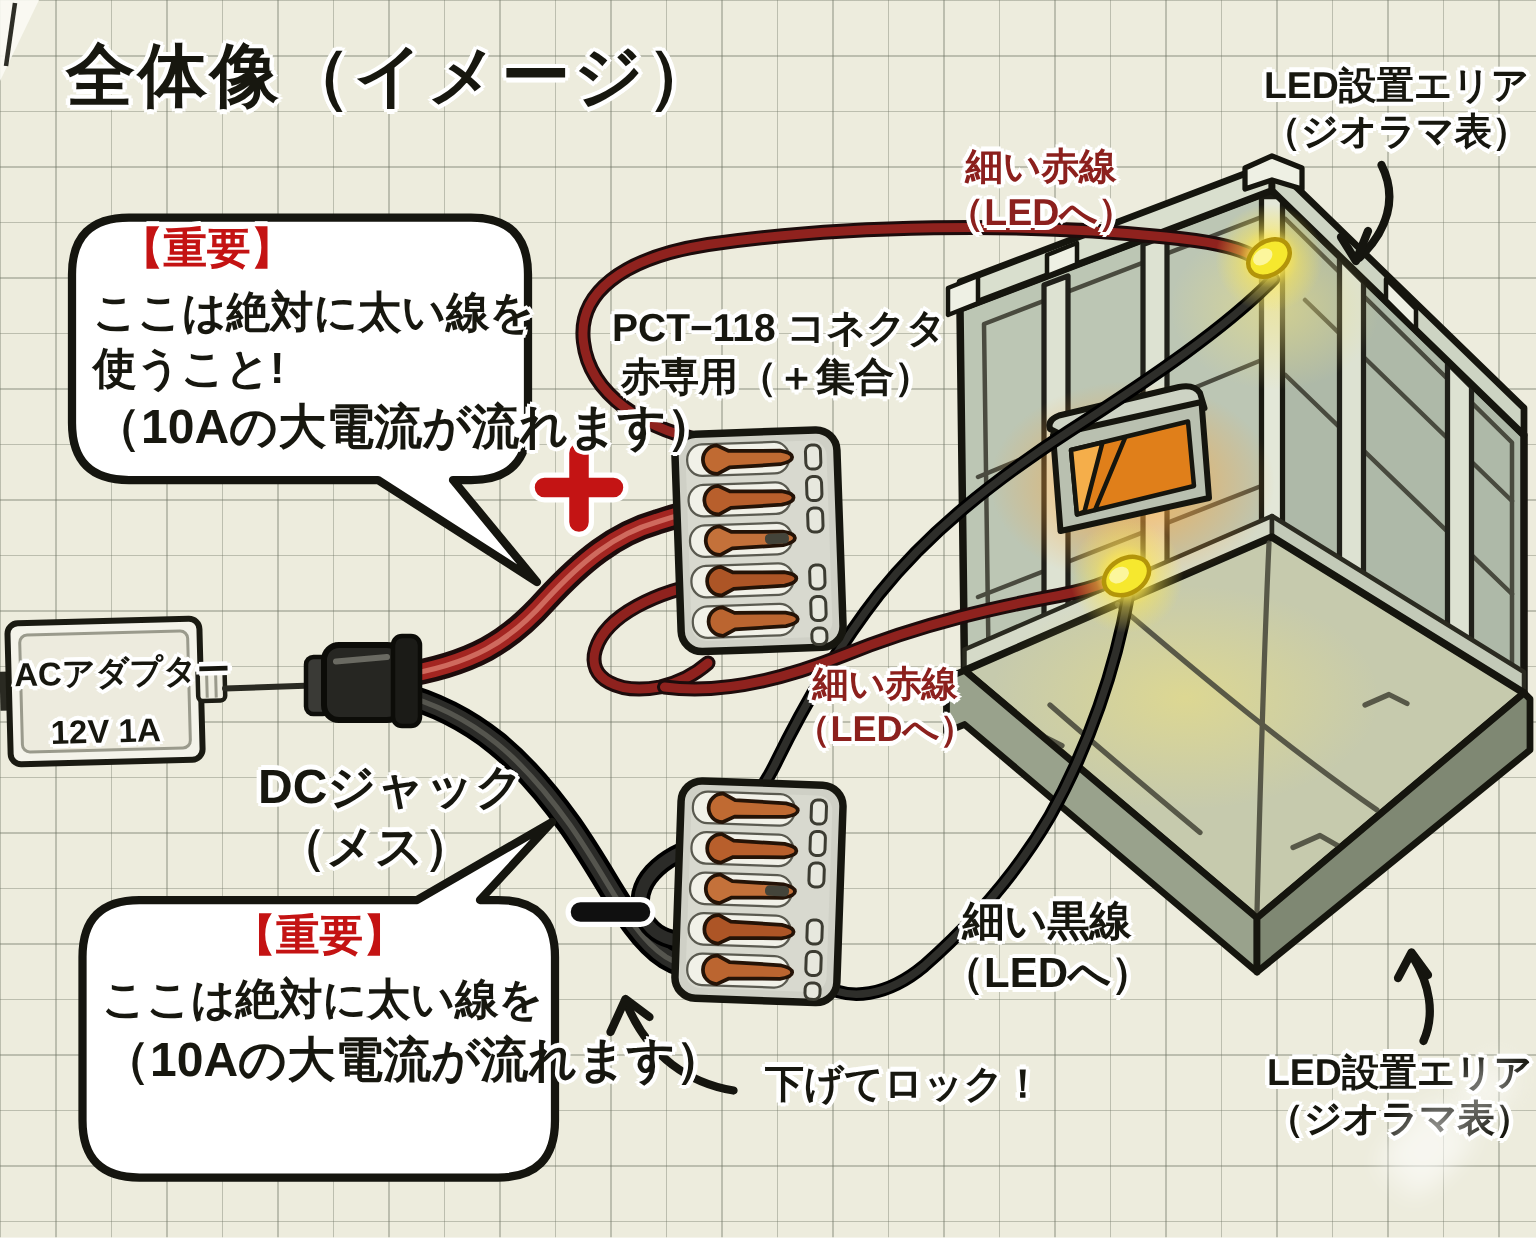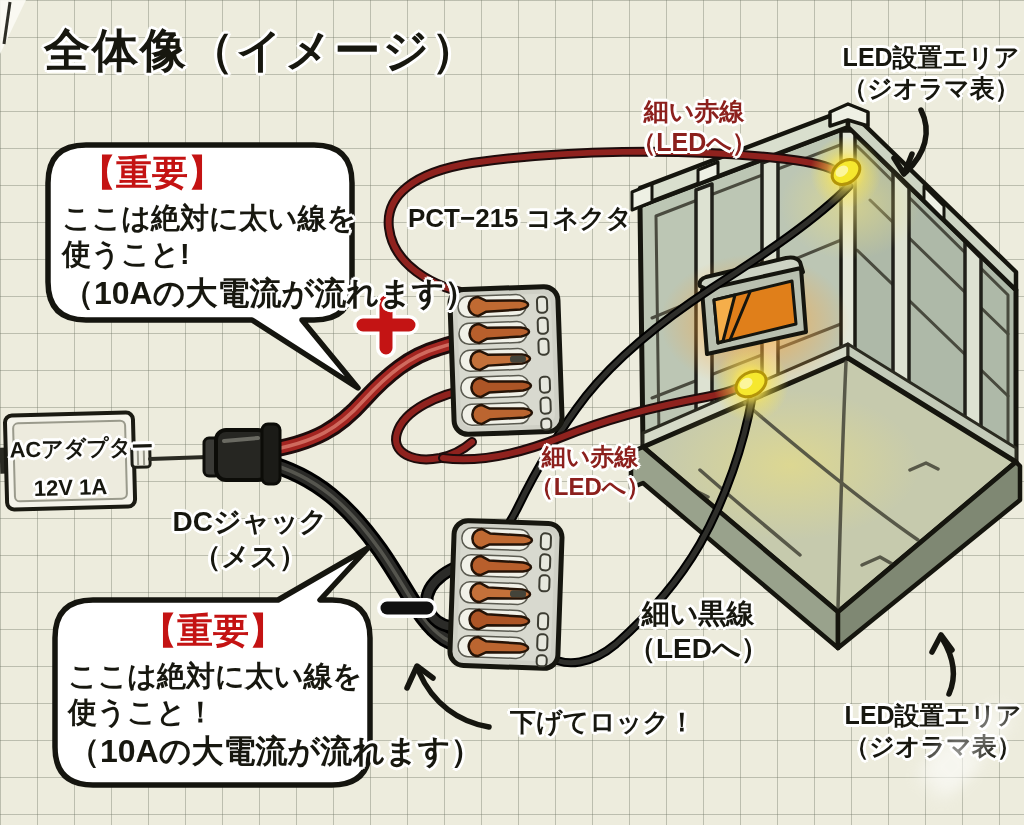--- a/index.html
+++ b/index.html
@@ -13,21 +13,21 @@
   }
   svg.art{position:absolute;left:0;top:0;}
   .lbl{
     position:absolute;font-weight:bold;color:#17170f;white-space:nowrap;line-height:1.25;
     text-shadow:-2px 0 0 #fff,2px 0 0 #fff,0 -2px 0 #fff,0 2px 0 #fff,
       -2px -2px 0 #fff,2px -2px 0 #fff,-2px 2px 0 #fff,2px 2px 0 #fff,
       -3px 0 0 #fff,3px 0 0 #fff,0 3px 0 #fff,0 -3px 0 #fff;
   }
   .c{text-align:center;}
   .darkred{color:#8c201d;}
-  .warnhead{color:#c41313;font-size:36px;margin-bottom:5px;}
+  .warnhead{color:#c41313;font-size:29px;margin-bottom:5px;font-family:Liberation Mono, monospace;}
   .warnline{font-size:29px;}
   .warnline3{font-size:32px;}
   .sparkle{position:absolute;background:#ffffff;transform:rotate(45deg) scale(1,1.35);
     filter:blur(7px);border-radius:8px;}
 </style>
 </head>
 <body>
 
 <div class="stage">
 
@@ -251,26 +251,26 @@
   <div class="lbl" style="left:62px;top:150px;width:282px;">
     <div class="warnhead" style="margin-left:18px;">【重要】</div>
     <div class="warnline">ここは絶対に太い線を</div>
     <div class="warnline">使うこと!</div>
     <div class="warnline3">（10Aの大電流が流れます）</div>
   </div>
 
   <div class="lbl" style="left:68px;top:608px;width:290px;">
     <div class="warnhead c">【重要】</div>
     <div class="warnline">ここは絶対に太い線を</div>
-    <div class="warnline">使うこと！</div>
     <div class="warnline3">（10Aの大電流が流れます）</div>
   </div>
 
   <div class="lbl c" style="left:408px;top:202px;width:220px;font-size:26px;">
-    <div>PCT−215 コネクタ</div>
+    <div>PCT−118 コネクタ</div>
+    <div>赤専用（＋集合）</div>
   </div>
 
   <div class="lbl c darkred" style="left:614px;top:96px;width:160px;font-size:25px;">
     <div>細い赤線</div>
     <div>（LEDへ）</div>
   </div>
 
   <div class="lbl c darkred" style="left:520px;top:442px;width:140px;font-size:24px;">
     <div>細い赤線</div>
     <div>（LEDへ）</div>
@@ -293,21 +293,21 @@
 
   <div class="lbl" style="left:506px;top:706px;font-size:26px;">
     <div style="margin-left:4px;">下げてロック！</div>
   </div>
 
   <div class="lbl c" style="left:10px;top:430px;width:120px;font-size:22px;line-height:1.75;transform:rotate(-1.5deg);">
     <div>ACアダプター</div>
     <div>12V 1A</div>
   </div>
 
-  <div class="lbl c" style="left:172px;top:504px;width:156px;font-size:28px;">
+  <div class="lbl c" style="left:172px;top:504px;width:156px;font-size:32px;">
     <div>DCジャック</div>
     <div>（メス）</div>
   </div>
 
   <div class="sparkle" style="left:930px;top:745px;width:42px;height:42px;opacity:.55;"></div>
   <div class="sparkle" style="left:975px;top:712px;width:30px;height:30px;opacity:.45;"></div>
 
 </div>
 
 </body></html>

